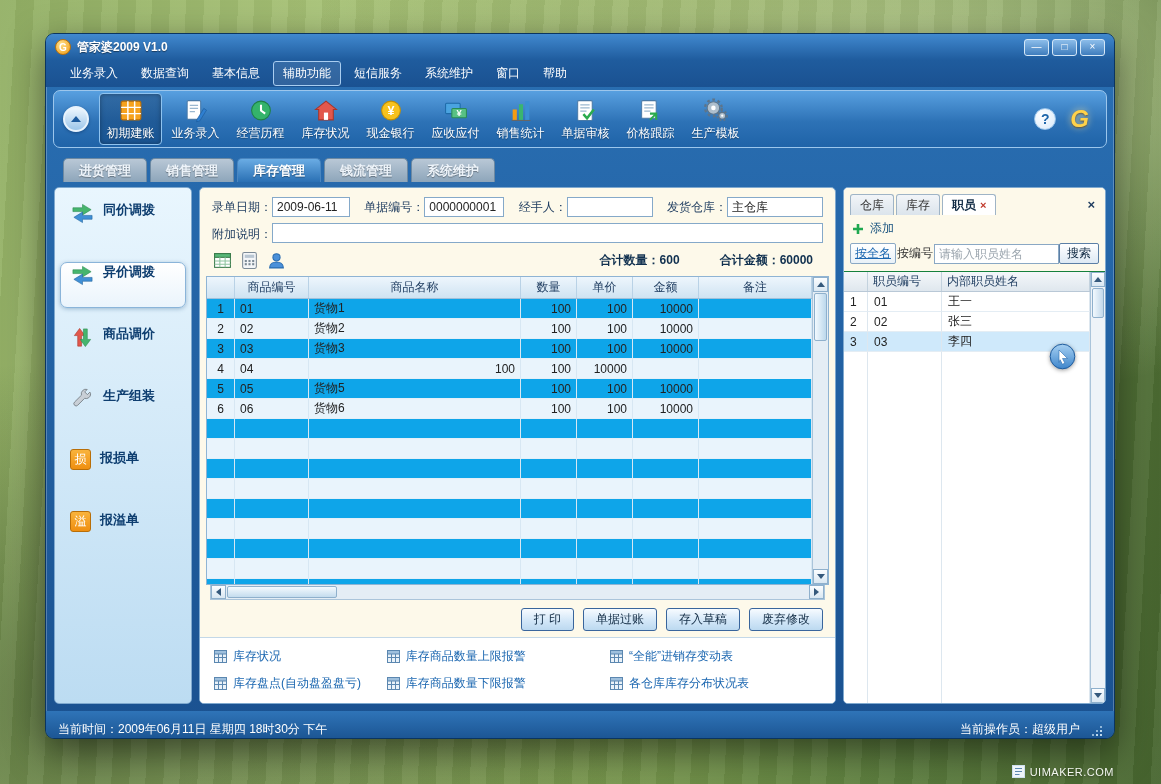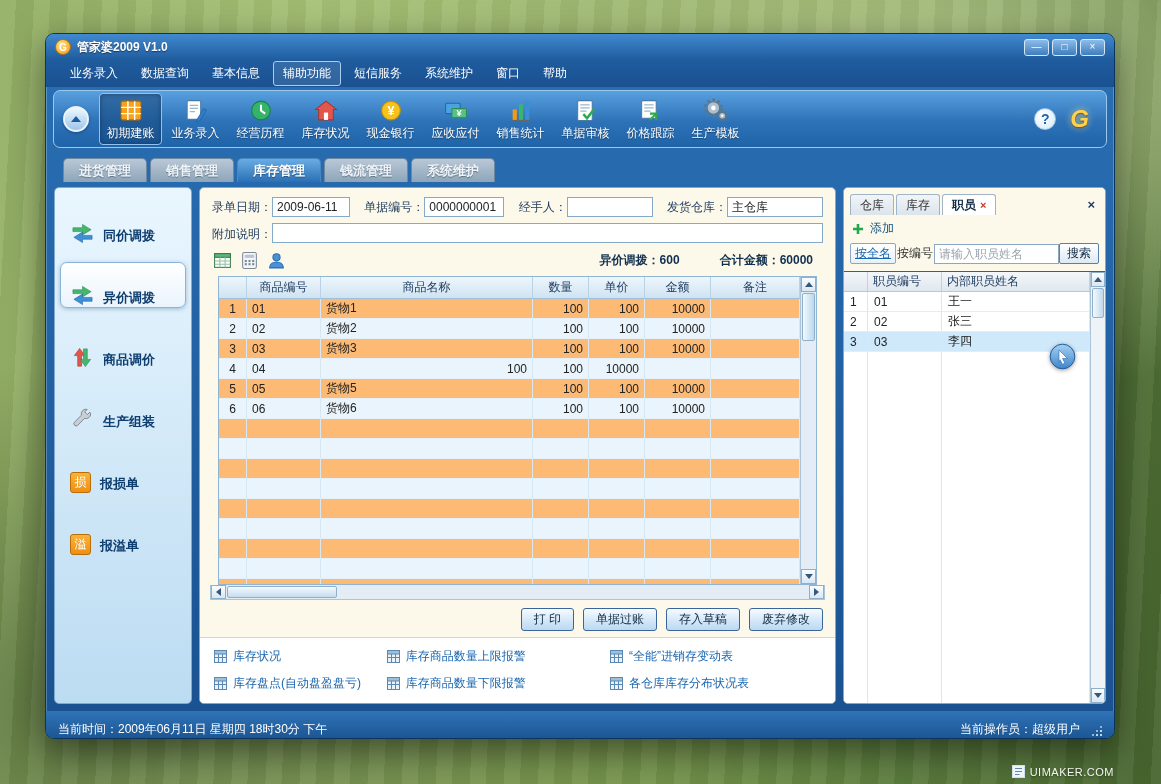--- a/index.html
+++ b/index.html
@@ -48,42 +48,42 @@
   .tabsrow{display:flex;align-items:flex-end;gap:3px;padding:2px 0 0 17px;height:28px}
   .navtab{height:24px;padding:0 15px;border-radius:5px 5px 0 0;border:1px solid #6d89a2;border-bottom:none;
     background:linear-gradient(#b9c8d6,#8da5ba);color:#eef4fa;font-size:13px;font-weight:bold;line-height:23px;
     text-shadow:0 1px 1px rgba(0,0,0,.35);white-space:nowrap}
   .navtab.active{background:linear-gradient(#6aace4,#2a70b4);border-color:#4a86c0;color:#fff}
   
   .content{flex:1;display:flex;gap:7px;padding:5px 8px 7px;min-height:0}
   
   .sidebar{width:138px;background:linear-gradient(#e9f6fe,#bcdcf2);border:1px solid #7fa9cf;border-radius:5px;
     padding:12px 5px;display:flex;flex-direction:column}
-  .sitem{height:46px;display:flex;align-items:flex-end;gap:9px;padding:0 9px;border-radius:7px;border:1px solid transparent;margin-bottom:16px}
+  .sitem{height:46px;display:flex;align-items:flex-start;gap:9px;padding:0 9px;border-radius:7px;border:1px solid transparent;margin-bottom:16px}
   .sitem.active{background:linear-gradient(#ffffff,#eaf4fc);border-color:#8ab4d9;box-shadow:0 1px 4px rgba(30,80,130,.35)}
   .sicon{width:24px;height:24px;display:flex;align-items:center;justify-content:center}
   .sicon svg{width:23px;height:23px}
   .docicon{width:21px;height:21px;border-radius:3px;background:linear-gradient(#f9b33c,#ef8f10);border:1px solid #b86e08;
     color:#fff;font-size:12px;display:flex;align-items:center;justify-content:center}
   .slabel{font-size:13px;font-weight:bold;color:#0e3e70;white-space:nowrap}
   
   .mainpanel{flex:1;background:#fdf9ea;border:1px solid #7fa9cf;border-radius:5px;display:flex;flex-direction:column;min-width:0;overflow:hidden}
   .formrow1{display:flex;align-items:center;padding:9px 12px 3px;justify-content:space-between}
   .fgroup{display:flex;align-items:center;white-space:nowrap}
   .flabel{font-size:12px;color:#1c3a5e}
   .finput{height:20px;border:1px solid #85a9c9;background:#fff;font-size:12px;padding:0 4px;color:#222;font-family:inherit}
   .formrow2{display:flex;align-items:flex-end;padding:3px 12px 2px}
   .formrow2 .finput{flex:1}
   .minirow{display:flex;align-items:center;gap:7px;padding:5px 12px 6px}
   .miniicon{width:20px;height:20px;display:flex;align-items:center;justify-content:center}
   .miniicon svg{width:19px;height:19px}
   .totals{margin-left:auto;display:flex;gap:40px;font-size:12px;color:#10304f;font-weight:bold;padding-right:10px}
   .totals span{white-space:nowrap}
   
-  .tablewrap{position:relative;margin:0 18px;flex:1;background:#fdba74;border:1px solid #8fb4d4;min-height:0;padding-right:16px;overflow:hidden}
+  .tablewrap{position:relative;margin:0 6px;flex:1;background:#0ea5e9;border:1px solid #8fb4d4;min-height:0;padding-right:16px;overflow:hidden}
   .thead{display:grid;grid-template-columns:28px 74px 212px 56px 56px 66px 1fr;height:22px;
     background:linear-gradient(#eef6fc,#cfe3f2);border-bottom:1px solid #9fc0da}
   .thead .hc{font-size:12px;color:#1c3a5e;display:flex;align-items:center;justify-content:center;border-right:1px solid #b9d2e6}
   .tbody{overflow:hidden;height:calc(100% - 22px)}
   .trow{display:grid;grid-template-columns:28px 74px 212px 56px 56px 66px 1fr;height:20px}
   .tbody .trow:nth-child(even){background:#e9f4fc}
   .trow .c{font-size:12px;color:#222;border-right:1px solid #d7e7f3;border-bottom:1px solid #e4eff8;
     display:flex;align-items:center;padding:0 5px;overflow:hidden;white-space:nowrap}
   .trow .c.r{justify-content:flex-end}
   .trow .c.ctr{justify-content:center}
@@ -397,21 +397,21 @@
                 </g>
               </svg>
             </span>
           <span class="miniicon">
               <svg viewBox="0 0 18 18">
                 <circle cx="9" cy="6" r="3.4" fill="#4a90d9" stroke="#2a6cb0"></circle>
                 <path d="M2.5 16c0-3.6 3-5.6 6.5-5.6s6.5 2 6.5 5.6Z" fill="#4a90d9" stroke="#2a6cb0"></path>
               </svg>
             </span>
           <span class="totals">
-            <span><span>异价调拨：</span><span>600</span></span>
+            <span><span>合计数量：</span><span>600</span></span>
             <span><span>合计金额：</span><span>60000</span></span>
           </span>
         </div>
 
         <div class="tablewrap">
           <div class="thead">
             <span class="hc"></span>
             <span class="hc">商品编号</span>
             <span class="hc">商品名称</span>
             <span class="hc">数量</span>

